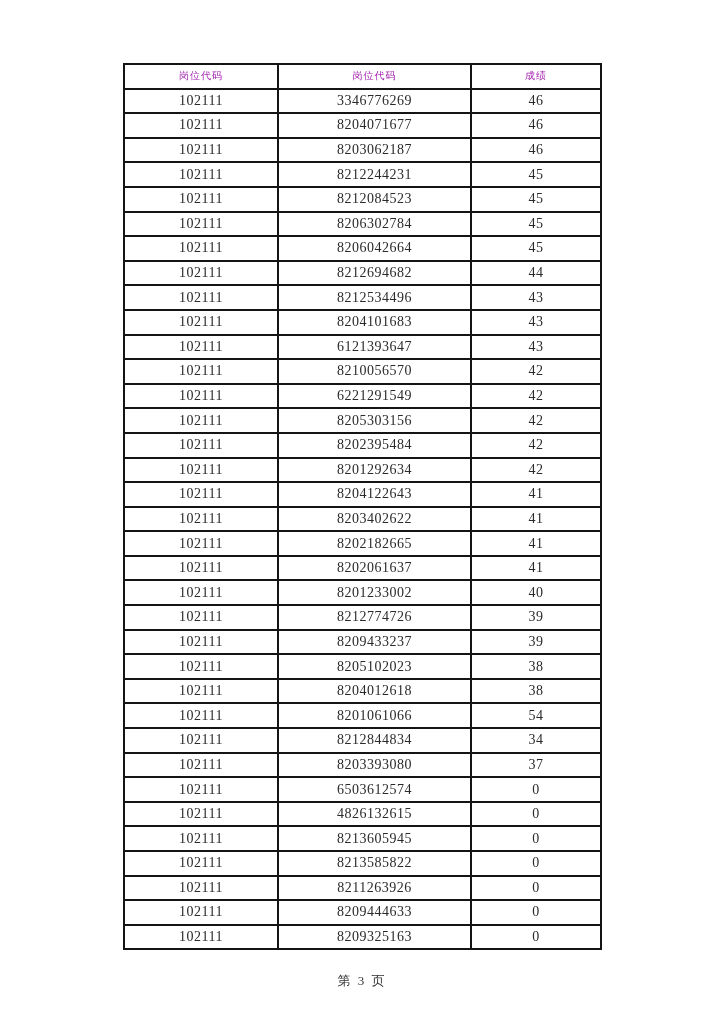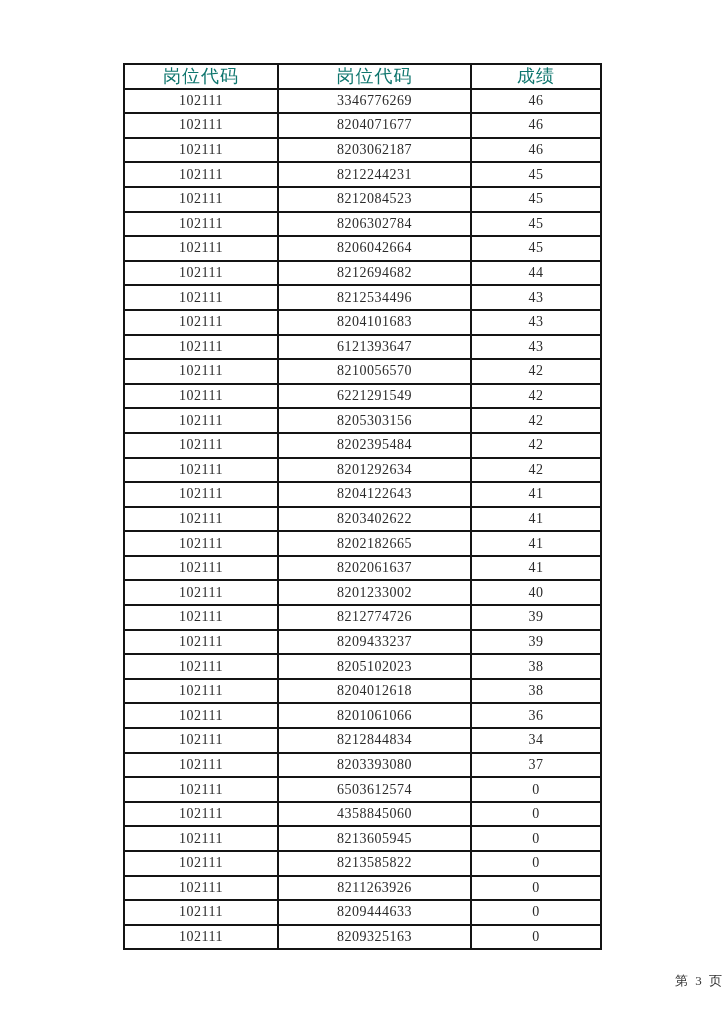--- a/index.html
+++ b/index.html
@@ -35,30 +35,30 @@
     vertical-align: middle;
     padding: 0;
     height: 22.6px;
     font-size: 14px;
     font-weight: normal;
     line-height: 1;
     color: #2a2a2a;
     letter-spacing: 0.5px;
   }
   .score-table th {
-    font-size: 18px;
-    color: #0f766e;
+    font-size: 10px;
+    color: #a21caf;
     letter-spacing: 1px;
   }
   .page-footer {
     position: absolute;
     top: 972px;
     left: 0;
     width: 724px;
-    text-align: right;
+    text-align: center;
     font-size: 13px;
     color: #333333;
     letter-spacing: 2px;
   }
 </style>
 </head>
 <body>
 
 <div class="page">
 
@@ -197,40 +197,40 @@
           <td>38</td>
         </tr>
         <tr>
           <td>102111</td>
           <td>8204012618</td>
           <td>38</td>
         </tr>
         <tr>
           <td>102111</td>
           <td>8201061066</td>
-          <td>36</td>
+          <td>54</td>
         </tr>
         <tr>
           <td>102111</td>
           <td>8212844834</td>
           <td>34</td>
         </tr>
         <tr>
           <td>102111</td>
           <td>8203393080</td>
           <td>37</td>
         </tr>
         <tr>
           <td>102111</td>
           <td>6503612574</td>
           <td>0</td>
         </tr>
         <tr>
           <td>102111</td>
-          <td>4358845060</td>
+          <td>4826132615</td>
           <td>0</td>
         </tr>
         <tr>
           <td>102111</td>
           <td>8213605945</td>
           <td>0</td>
         </tr>
         <tr>
           <td>102111</td>
           <td>8213585822</td>

